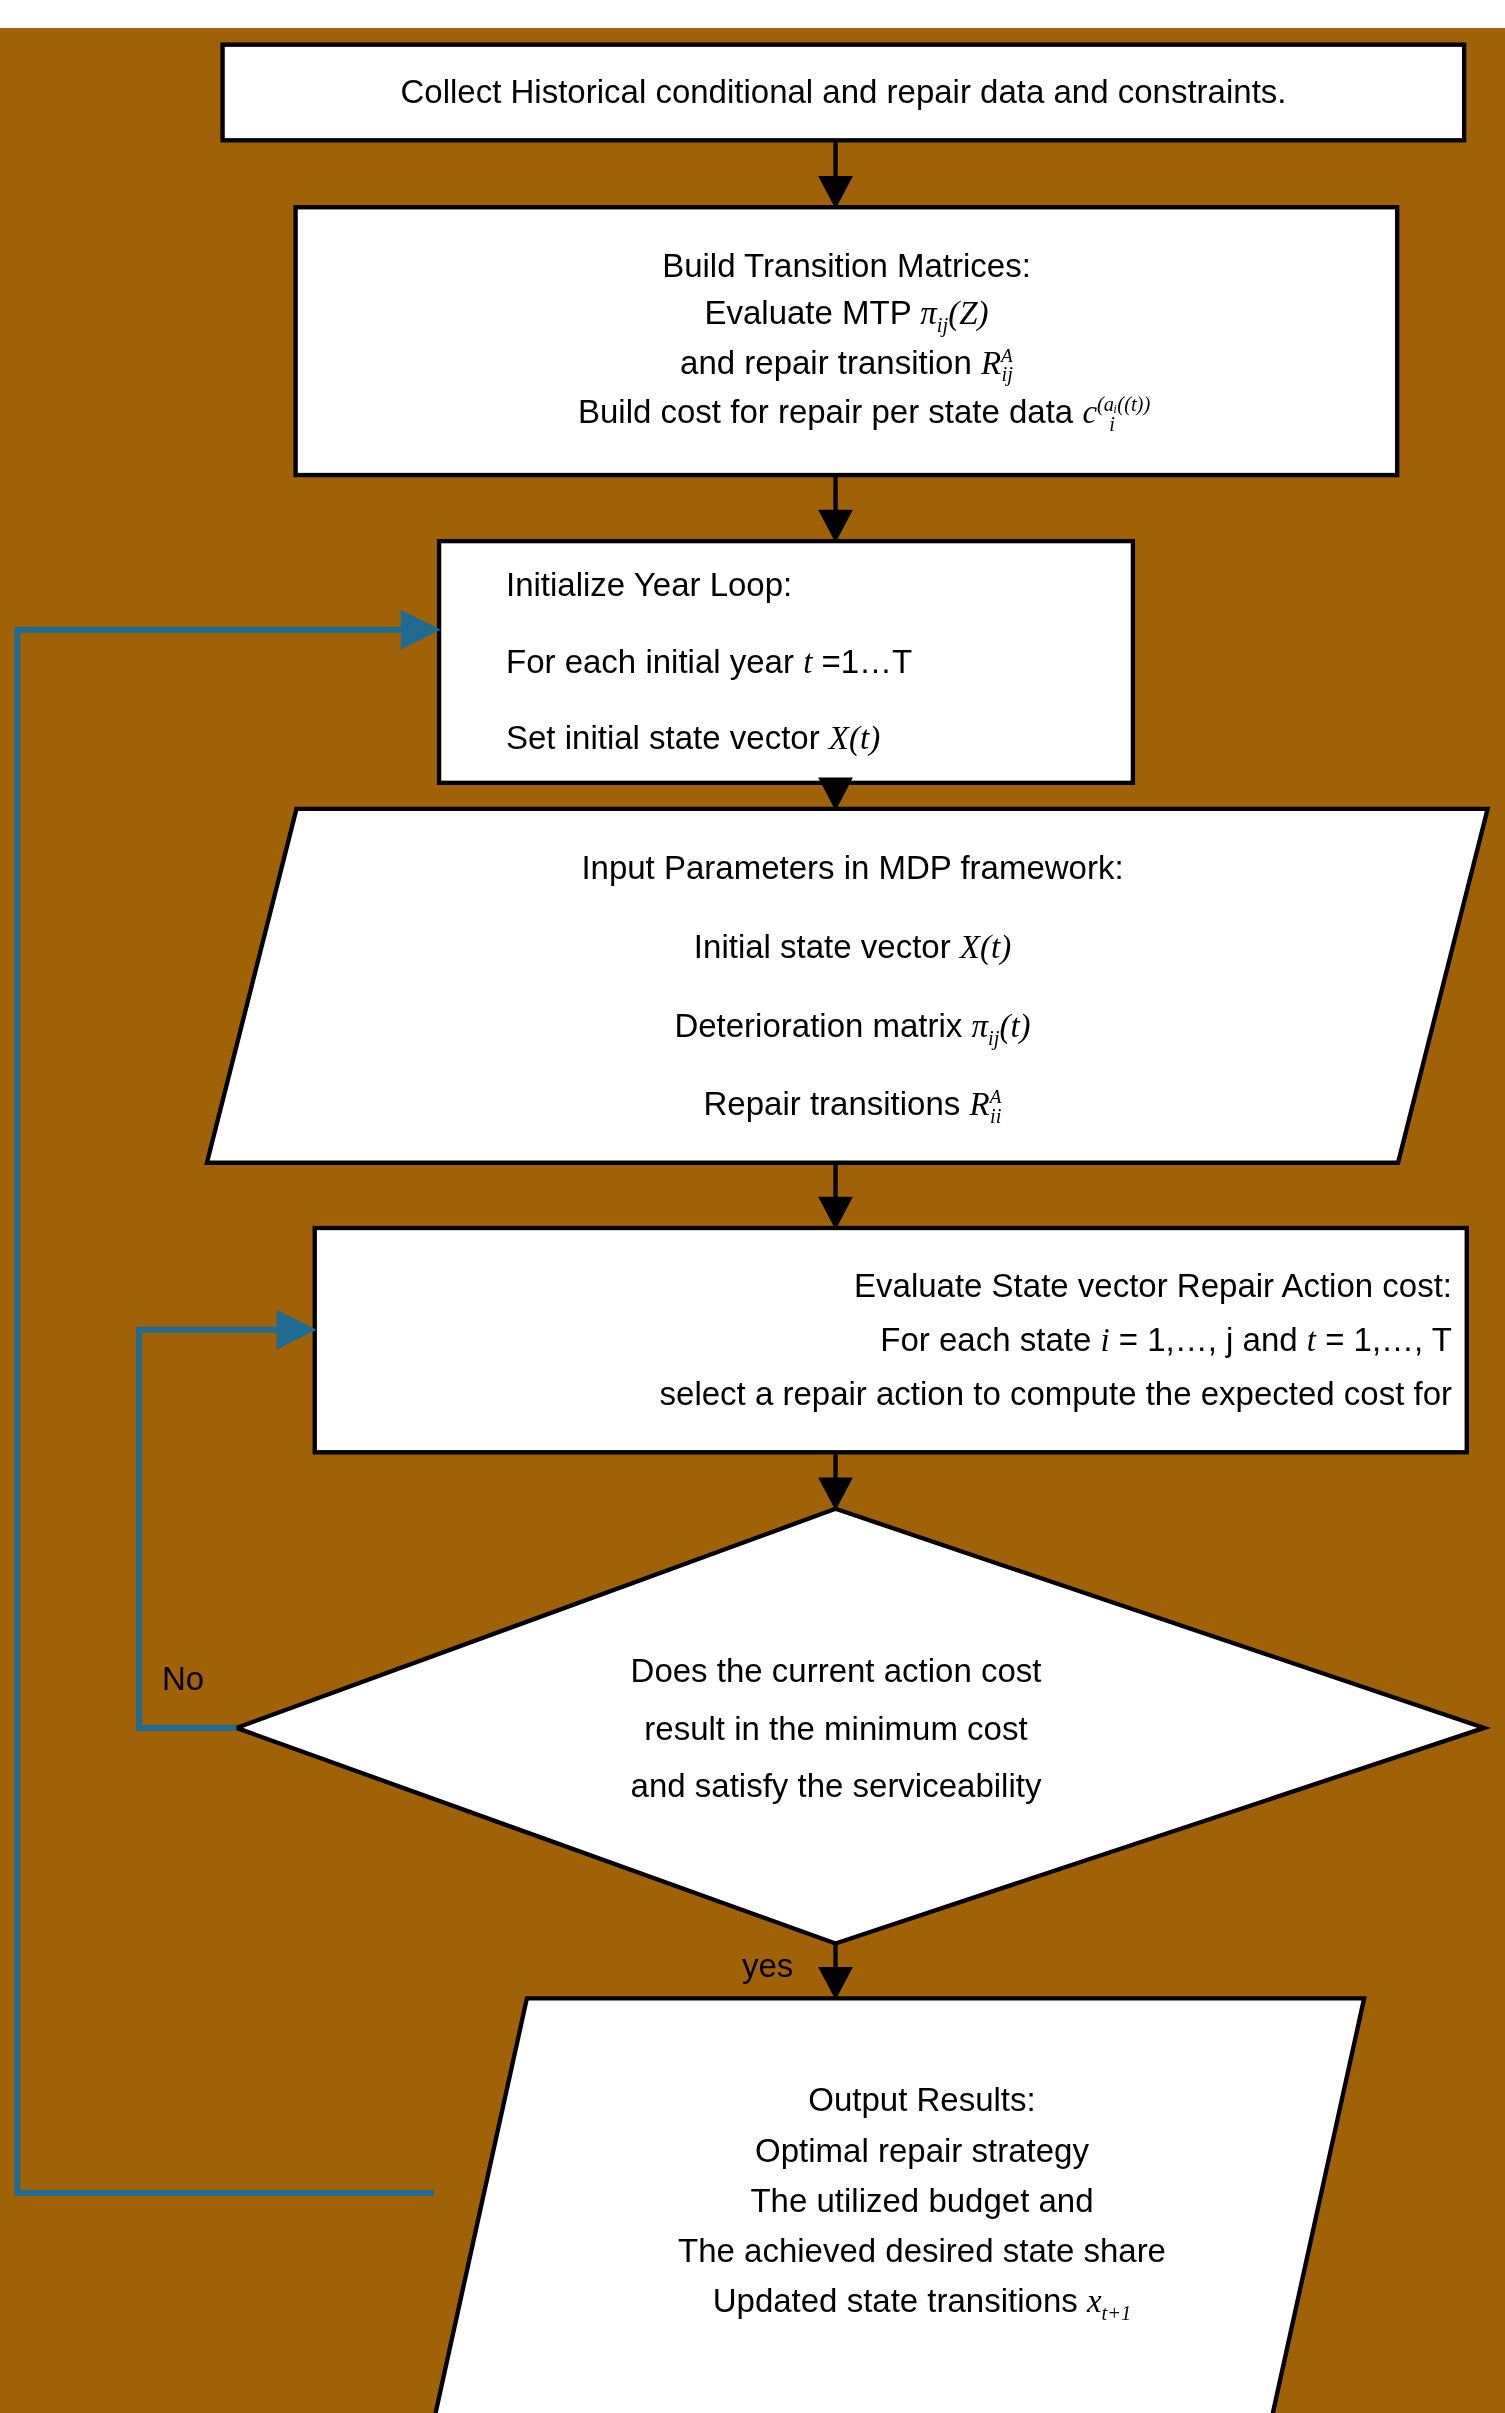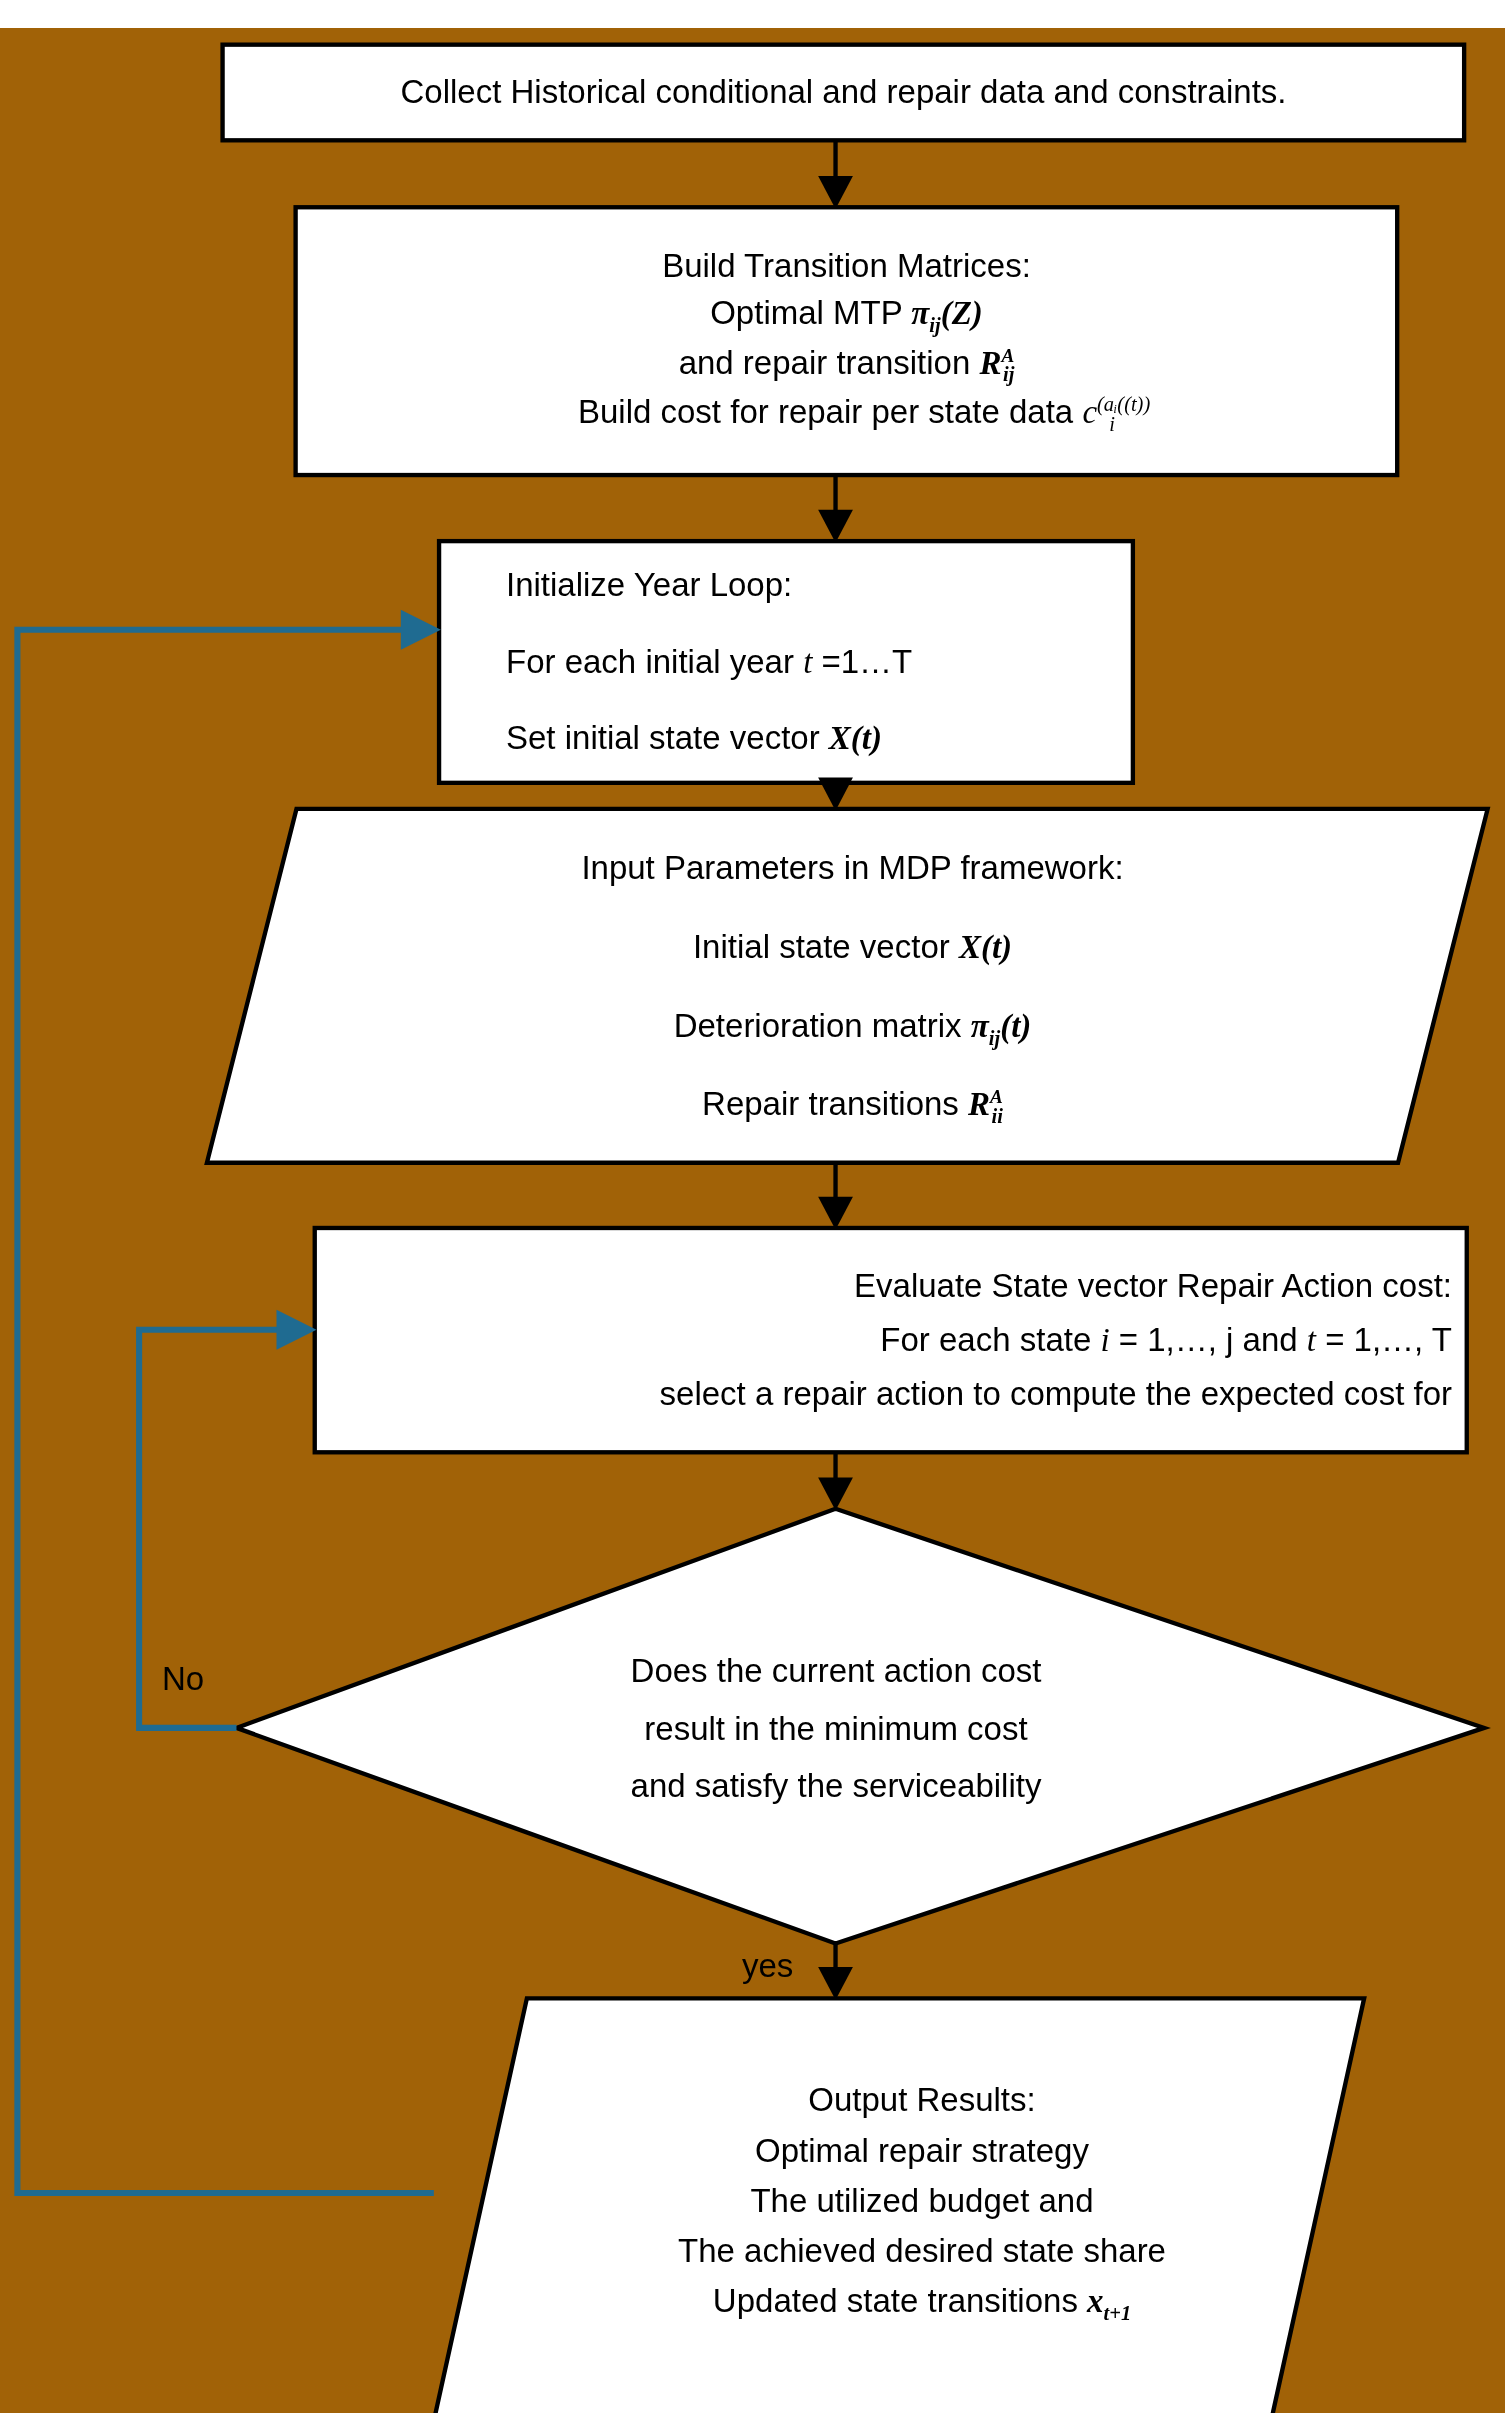--- a/index.html
+++ b/index.html
@@ -49,21 +49,21 @@
     align-items: center;
     justify-content: center;
     text-align: center;
     color: #000000;
     font-family: "Liberation Sans", sans-serif;
     font-size: 33px;
     line-height: 1.42;
     pointer-events: none;
   }
   .node-text .line { white-space: nowrap; }
-  .math { font-family: "Liberation Serif", serif; font-style: italic; font-weight: bold; text-align: right; }
+  .math { font-family: "Liberation Serif", serif; font-style: italic; font-weight: normal; text-align: right; }
   .mathi { font-family: "Liberation Serif", serif; font-style: italic; }
   .math sub, .math sup,
   .mathi sub, .mathi sup { font-size: 0.62em; font-style: italic; }
   .math sup { font-size: 0.58em; }
 
   .edge-label {
     position: absolute;
     color: #000000;
     font-family: "Liberation Sans", sans-serif;
     font-size: 33px;
@@ -133,21 +133,21 @@
 
   </svg>
 
   <div class="node-text" style="left:240px; top:16.5px; width:1207px; height:96px;">
     <div class="line">Collect Historical conditional and repair data and constraints.</div>
   </div>
 
   <div class="node-text" style="left:306px; top:179px; width:1081px; height:268px;">
     <div class="line">Build Transition Matrices:</div>
     <div class="line">
-      <span>Optimal MTP </span><span class="math"><span>π</span><sub>ij</sub><span>(Z)</span></span>
+      <span>Evaluate MTP </span><span class="math"><span>π</span><sub>ij</sub><span>(Z)</span></span>
     </div>
     <div class="line">
       <span>and repair transition </span><span class="math"><span>R</span><sup>A</sup><sub style="margin-left:-0.55em;">ij</sub></span>
     </div>
     <div class="line">
       <span>Build cost for repair per state data </span><span class="mathi"><span>c</span><sup>(aᵢ((t))</sup><sub style="margin-left:-2.0em;">i</sub></span>
     </div>
   </div>
 
   <div class="node-text" style="left:506px; top:513px; width:609px; height:242px; align-items:flex-start; text-align:left;gap:30px;">

